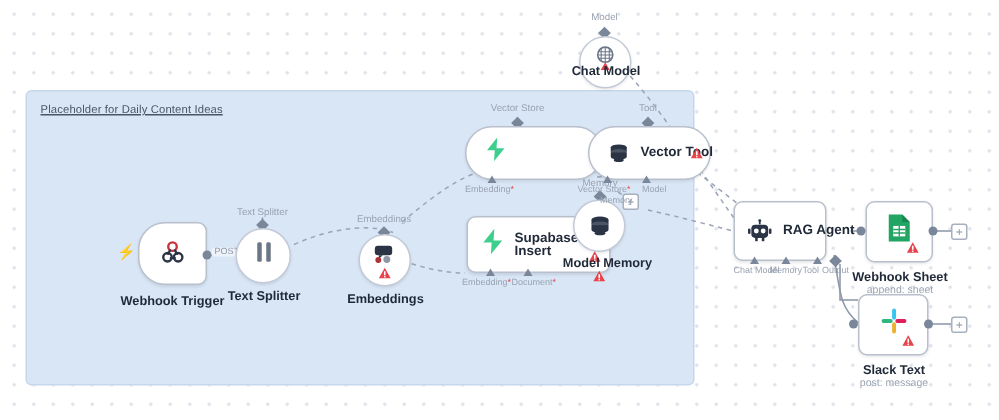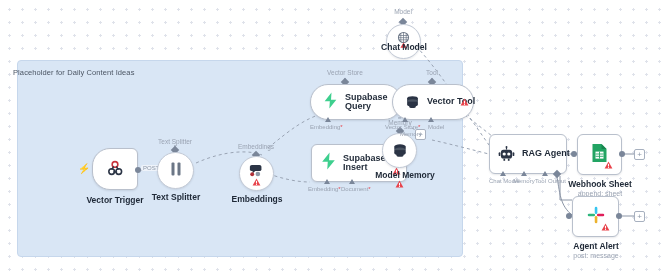--- a/index.html
+++ b/index.html
@@ -90,21 +90,21 @@
   }
   .bolt-icon svg,.db-icon svg,.robot-icon svg{display:block;}
   .spark{position:absolute;color:#e8424a;font-size:10px;line-height:1;}
 </style>
 </head>
 <body>
 
 <div id="canvas">
 
   <div class="sticky" style="left:17px;top:60px;width:444px;height:195px;"></div>
-  <div class="sticky-title" style="left:13px;top:68px;">Placeholder for Daily Content Ideas</div>
+  <div class="sticky-title" style="left:27px;top:68px;text-decoration:underline;">Placeholder for Daily Content Ideas</div>
 
   <svg class="edges">
 
     <path d="M128 170 L158 170" stroke="#8b95a6" stroke-width="1" fill="none"></path>
 
     <path d="M175 152 L175 145" stroke="#8b95a6" stroke-width="1" fill="none"></path>
 
     <path d="M196 163 C 225 150, 250 150, 262 155" stroke="#9aa4b4" stroke-width="1" fill="none" stroke-dasharray="3 3"></path>
 
     <path d="M263 172 C 280 178, 295 182, 310 182" stroke="#9aa4b4" stroke-width="1" fill="none" stroke-dasharray="3 3"></path>
@@ -144,21 +144,21 @@
       <svg width="20" height="20" viewBox="0 0 24 24">
         <circle cx="8" cy="15" r="3.4" fill="none" stroke="#2b3445" stroke-width="1.9"></circle>
         <circle cx="16.5" cy="15" r="3.4" fill="none" stroke="#2b3445" stroke-width="1.9"></circle>
         <circle cx="12" cy="6.5" r="3.4" fill="none" stroke="#c9333c" stroke-width="1.9"></circle>
         <path d="M10 9.5 L8.4 12.3 M14 9.5 L15.6 12.3 M10.6 15.6 L13.9 15.6" stroke="#2b3445" stroke-width="1.8" fill="none" stroke-linecap="round"></path>
       </svg>
     </span>
   </div>
   <div class="dot" style="left:135px;top:167px;"></div>
   <div class="edge-label" style="left:141px;top:165px;">POST</div>
-  <div class="node-label" style="left:115px;top:195px;">Vector Trigger</div>
+  <div class="node-label" style="left:115px;top:195px;">Webhook Trigger</div>
 
   <div class="top-label" style="left:175px;top:138px;">Text Splitter</div>
   <div class="diamond" style="left:172px;top:147px;"></div>
   <div class="node circle-node" style="left:157px;top:152px;width:37px;height:37px;">
     <span>
       <svg width="14" height="16" viewBox="0 0 14 16">
         <rect x="2.5" y="1.5" width="3" height="13" rx="1" fill="#6b7686"></rect>
         <rect x="8.5" y="1.5" width="3" height="13" rx="1" fill="#6b7686"></rect>
       </svg>
     </span>
@@ -231,21 +231,20 @@
   <div class="node-label" style="left:405px;top:170px;">Model Memory</div>
 
   <div class="top-label" style="left:345px;top:69px;">Vector Store</div>
   <div class="diamond" style="left:342px;top:79px;"></div>
   <div class="node pill-wide" style="left:310px;top:84px;width:92px;height:36px;">
     <span>
       <svg width="15" height="17" viewBox="0 0 18 20">
         <path d="M10.2 0.5 L2 10.8 L8.2 10.8 L7.6 19.5 L16 9.2 L9.6 9.2 Z" fill="#3ECF8E"></path>
       </svg>
     </span>
-    <span class="inline-title" style="display:inline-block;width:48px;white-space:normal;">Supabase Query</span>
   </div>
   <div class="uparrow" style="left:325px;top:117px;"></div>
   <div class="port-label req" style="left:310px;top:124px;">Embedding</div>
 
   <div class="top-label" style="left:432px;top:69px;">Tool</div>
   <div class="diamond" style="left:429px;top:79px;"></div>
   <div class="node pill-wide" style="left:392px;top:84px;width:82px;height:36px;justify-content:flex-start;">
     <span class="db-icon">
       <svg width="15" height="15" viewBox="0 0 18 18">
         <ellipse cx="9" cy="4" rx="6.4" ry="2.5" fill="#2b3445"></ellipse>
@@ -277,21 +276,21 @@
     <span>
       <svg width="17" height="18" viewBox="0 0 18 20">
         <circle cx="9" cy="7.2" r="5.6" fill="none" stroke="#6b7686" stroke-width="1.2"></circle>
         <path d="M4 5 L14 5 M4 7.4 L14 7.4 M4 9.8 L14 9.8 M9 1.6 L9 12.8 M6 2.3 L6 12.1 M12 2.3 L12 12.1" stroke="#6b7686" stroke-width=".8" fill="none"></path>
         <path d="M9 12.8 L12.4 18.6 L5.6 18.6 Z" fill="#e8424a"></path>
       </svg>
     </span>
   </div>
   <div class="node-label" style="left:404px;top:42px;">Chat Model</div>
 
-  <div class="node rect-node" style="left:489px;top:134px;width:78px;height:40px;justify-content:flex-start;padding-left:8px;gap:7px;">
+  <div class="node rect-node" style="left:489px;top:134px;width:62px;height:40px;justify-content:flex-start;padding-left:8px;gap:7px;">
     <span class="robot-icon">
       <svg width="17" height="16" viewBox="0 0 20 18">
         <rect x="3.4" y="4" width="13.2" height="10.4" rx="3" fill="#2b3445"></rect>
         <circle cx="7.3" cy="9" r="1.9" fill="#ffffff"></circle>
         <circle cx="12.7" cy="9" r="1.9" fill="#ffffff"></circle>
         <rect x="9.3" y="0.6" width="1.4" height="3.2" fill="#2b3445"></rect>
         <circle cx="10" cy="0.8" r="1.1" fill="#2b3445"></circle>
         <rect x="0.8" y="7" width="2" height="4.4" rx="1" fill="#2b3445"></rect>
         <rect x="17.2" y="7" width="2" height="4.4" rx="1" fill="#2b3445"></rect>
         <rect x="6.4" y="14.4" width="2" height="2.6" fill="#2b3445"></rect>
@@ -345,16 +344,16 @@
   <div class="warn" style="left:601px;top:223px;">
     <svg width="9" height="8" viewBox="0 0 10 9">
         <path d="M5 0.6 L9.4 8.4 L0.6 8.4 Z" fill="#e8424a"></path>
         <rect x="4.4" y="3.2" width="1.2" height="3" fill="#fff"></rect>
         <rect x="4.4" y="6.8" width="1.2" height="1" fill="#fff"></rect>
       </svg>
   </div>
   <div class="dot" style="left:566px;top:213px;"></div>
   <div class="dot" style="left:616px;top:213px;"></div>
   <div class="plusbtn" style="left:634px;top:211px;">+</div>
-  <div class="node-label" style="left:596px;top:241px;">Agent Alert</div>
+  <div class="node-label" style="left:596px;top:241px;">Slack Text</div>
   <div class="node-sub" style="left:596px;top:252px;">post: message</div>
 
 </div>
 
 </body></html>

